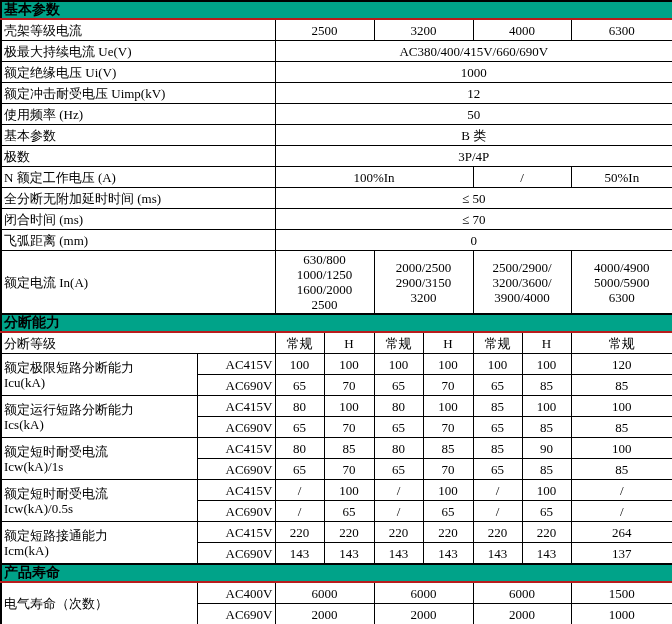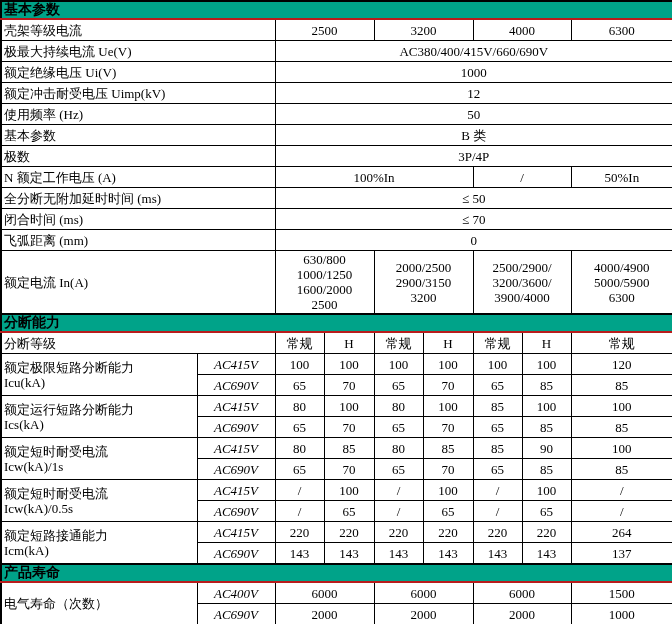--- a/index.html
+++ b/index.html
@@ -30,22 +30,21 @@
   td.label {
     text-align: left;
     padding-left: 4px;
     white-space: pre-line;
   }
   td.data {
     text-align: center;
     white-space: pre-line;
   }
   td.sub {
-    text-align: center;
-    font-style: italic;
+    text-align: right;
   }
   tr.section-header-row td {
     background: #00a389;
     text-align: left;
     font-weight: bold;
     font-size: 14px;
     height: 14px;
     line-height: 14px;
     border-top: 2px solid #000000;
     border-bottom: 2px solid #b91c1c;

